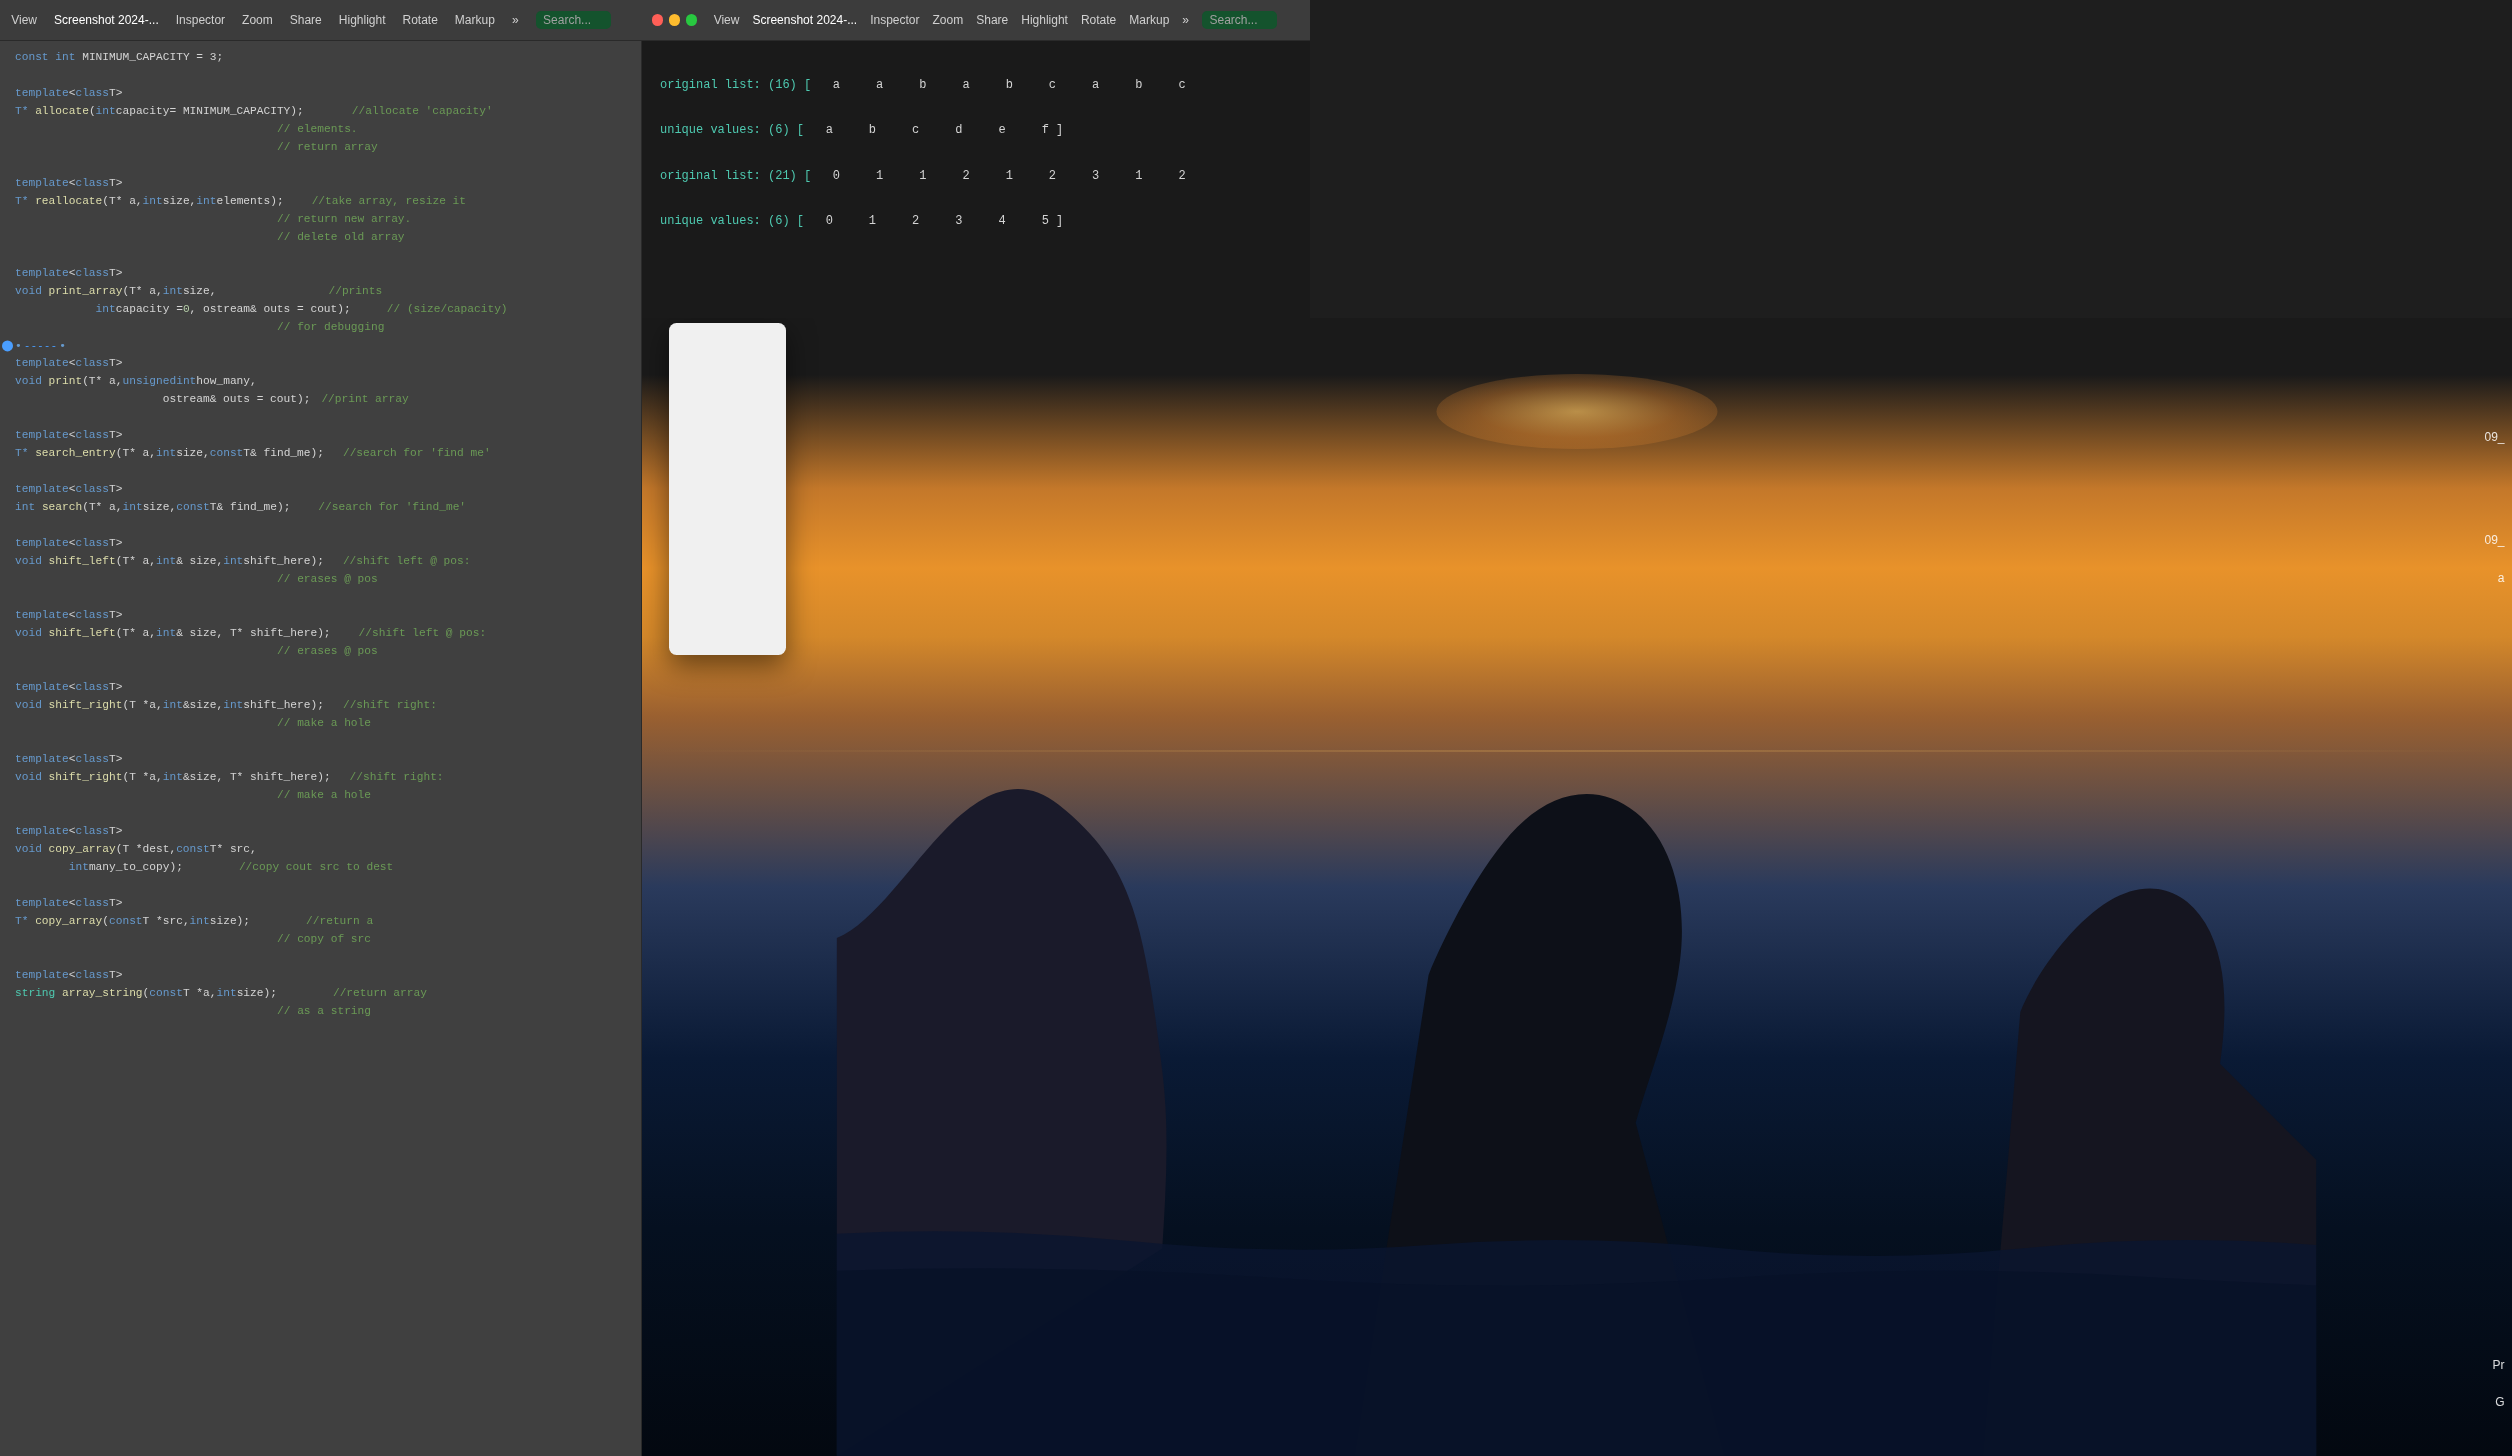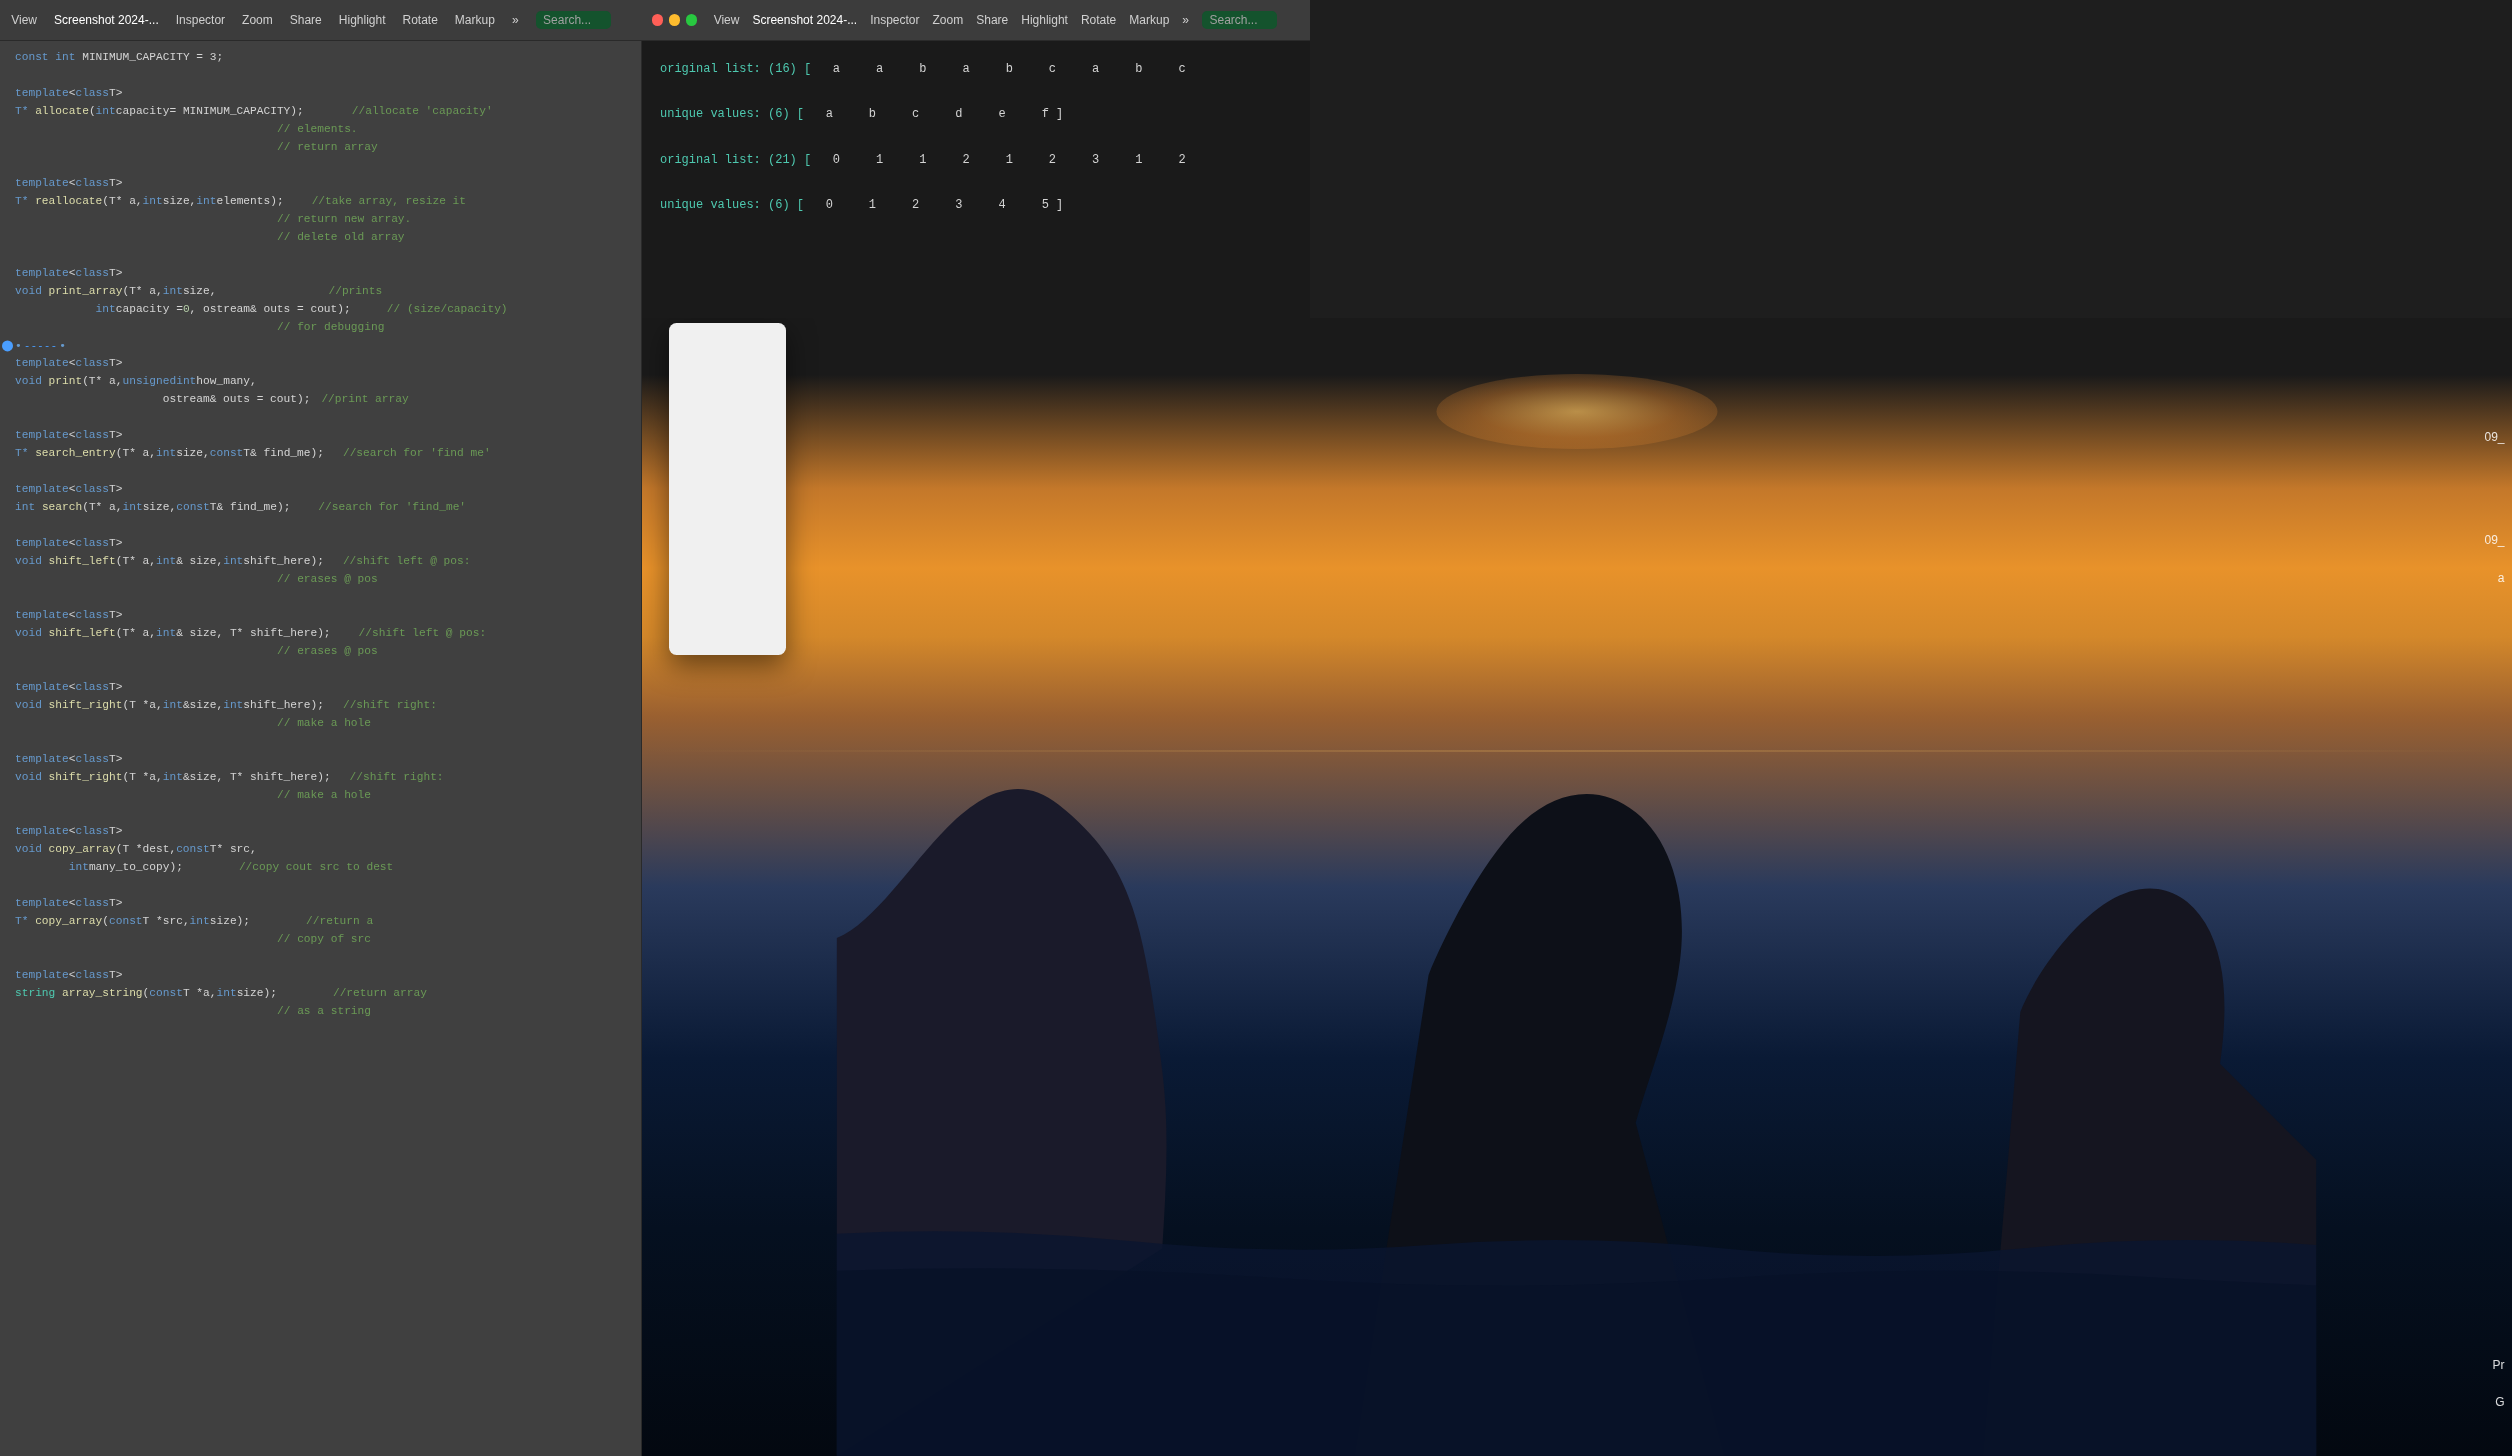--- a/index.html
+++ b/index.html
@@ -103,21 +103,21 @@
     .kw-blue { color: #6699cc; }
     .kw-teal { color: #4ec9b0; }
     .kw-yellow { color: #dcdcaa; }
     .kw-white { color: #d4d4d4; }
     .kw-number { color: #b5cea8; }
     .comment { color: #6a9955; }
 
     
     .right-panel {
       position: absolute;
-      top: 0;
+      top: 16px;
       left: 641px;
       width: 669px;
       height: 318px;
       background: #1a1a1a;
       display: flex;
       flex-direction: column;
     }
 
     .traffic-lights {
       display: flex;

